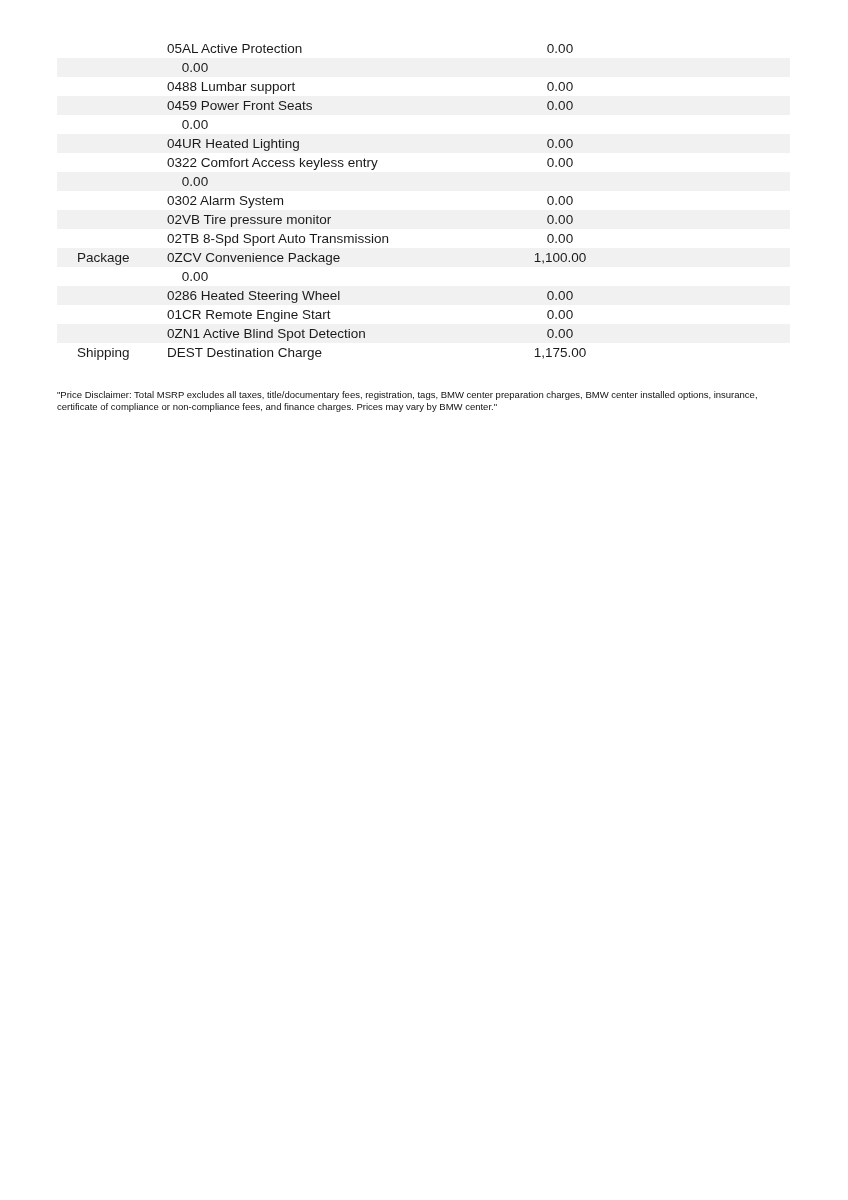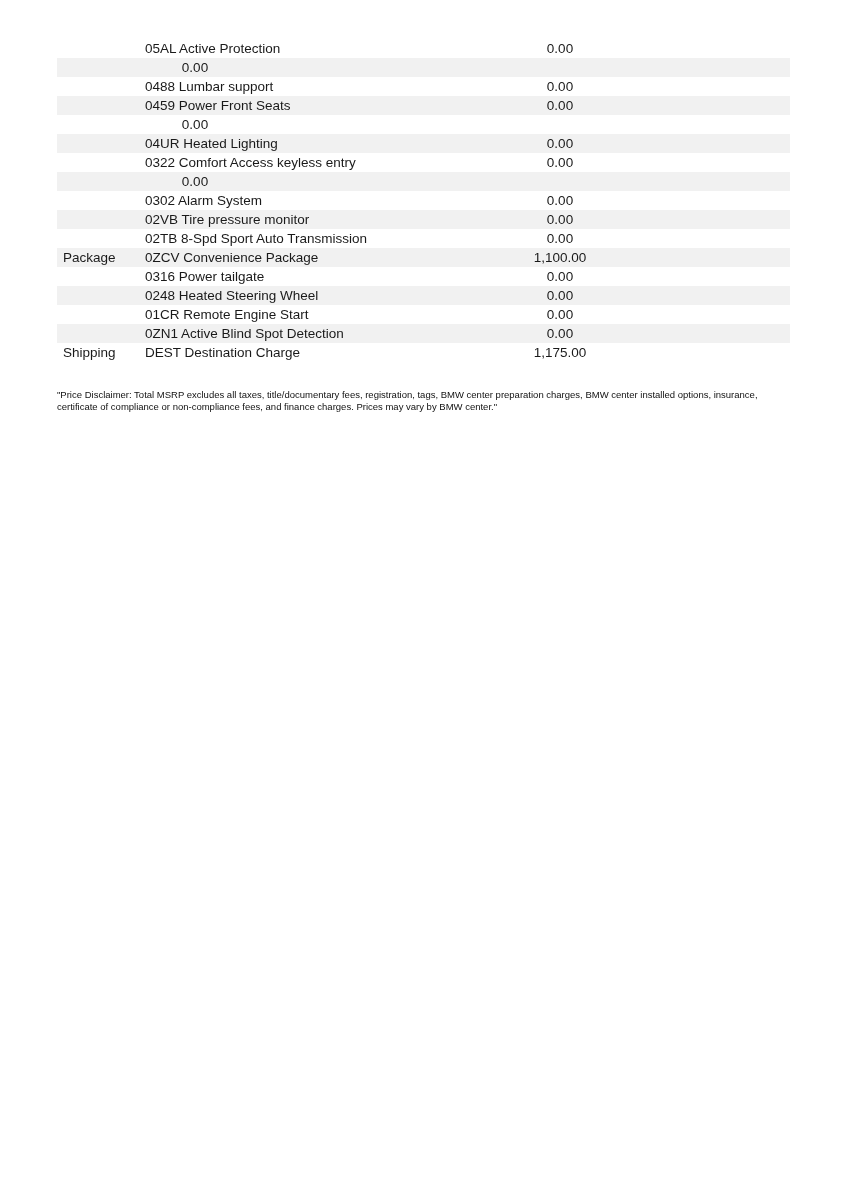--- a/index.html
+++ b/index.html
@@ -28,28 +28,29 @@
     height: 19px;
     font-size: 13.5px;
     line-height: 19px;
     background: #ffffff;
   }
   .row.shaded {
     background: #f1f1f1;
   }
   .cell-category {
     width: 88px;
-    padding-left: 6px;
+    padding-left: 20px;
     box-sizing: border-box;
     white-space: nowrap;
   }
   .cell-item {
     flex: 1 1 auto;
     white-space: nowrap;
     overflow: hidden;
+    margin-left: 22px;
   }
   .cell-price {
     width: 100px;
     text-align: center;
     white-space: nowrap;
   }
   .cell-spacer {
     width: 180px;
   }
   .disclaimer {
@@ -133,27 +134,26 @@
         <div class="cell-spacer"></div>
       </div>
       <div class="row shaded">
         <div class="cell-category">Package</div>
         <div class="cell-item">0ZCV Convenience Package</div>
         <div class="cell-price">1,100.00</div>
         <div class="cell-spacer"></div>
       </div>
       <div class="row">
         <div class="cell-category"></div>
-        <div class="cell-item">0316 Power tailgate</div>
         <div class="cell-price">0.00</div>
         <div class="cell-spacer"></div>
       </div>
       <div class="row shaded">
         <div class="cell-category"></div>
-        <div class="cell-item">0248 Heated Steering Wheel</div>
+        <div class="cell-item">0286 Heated Steering Wheel</div>
         <div class="cell-price">0.00</div>
         <div class="cell-spacer"></div>
       </div>
       <div class="row">
         <div class="cell-category"></div>
         <div class="cell-item">01CR Remote Engine Start</div>
         <div class="cell-price">0.00</div>
         <div class="cell-spacer"></div>
       </div>
       <div class="row shaded">

